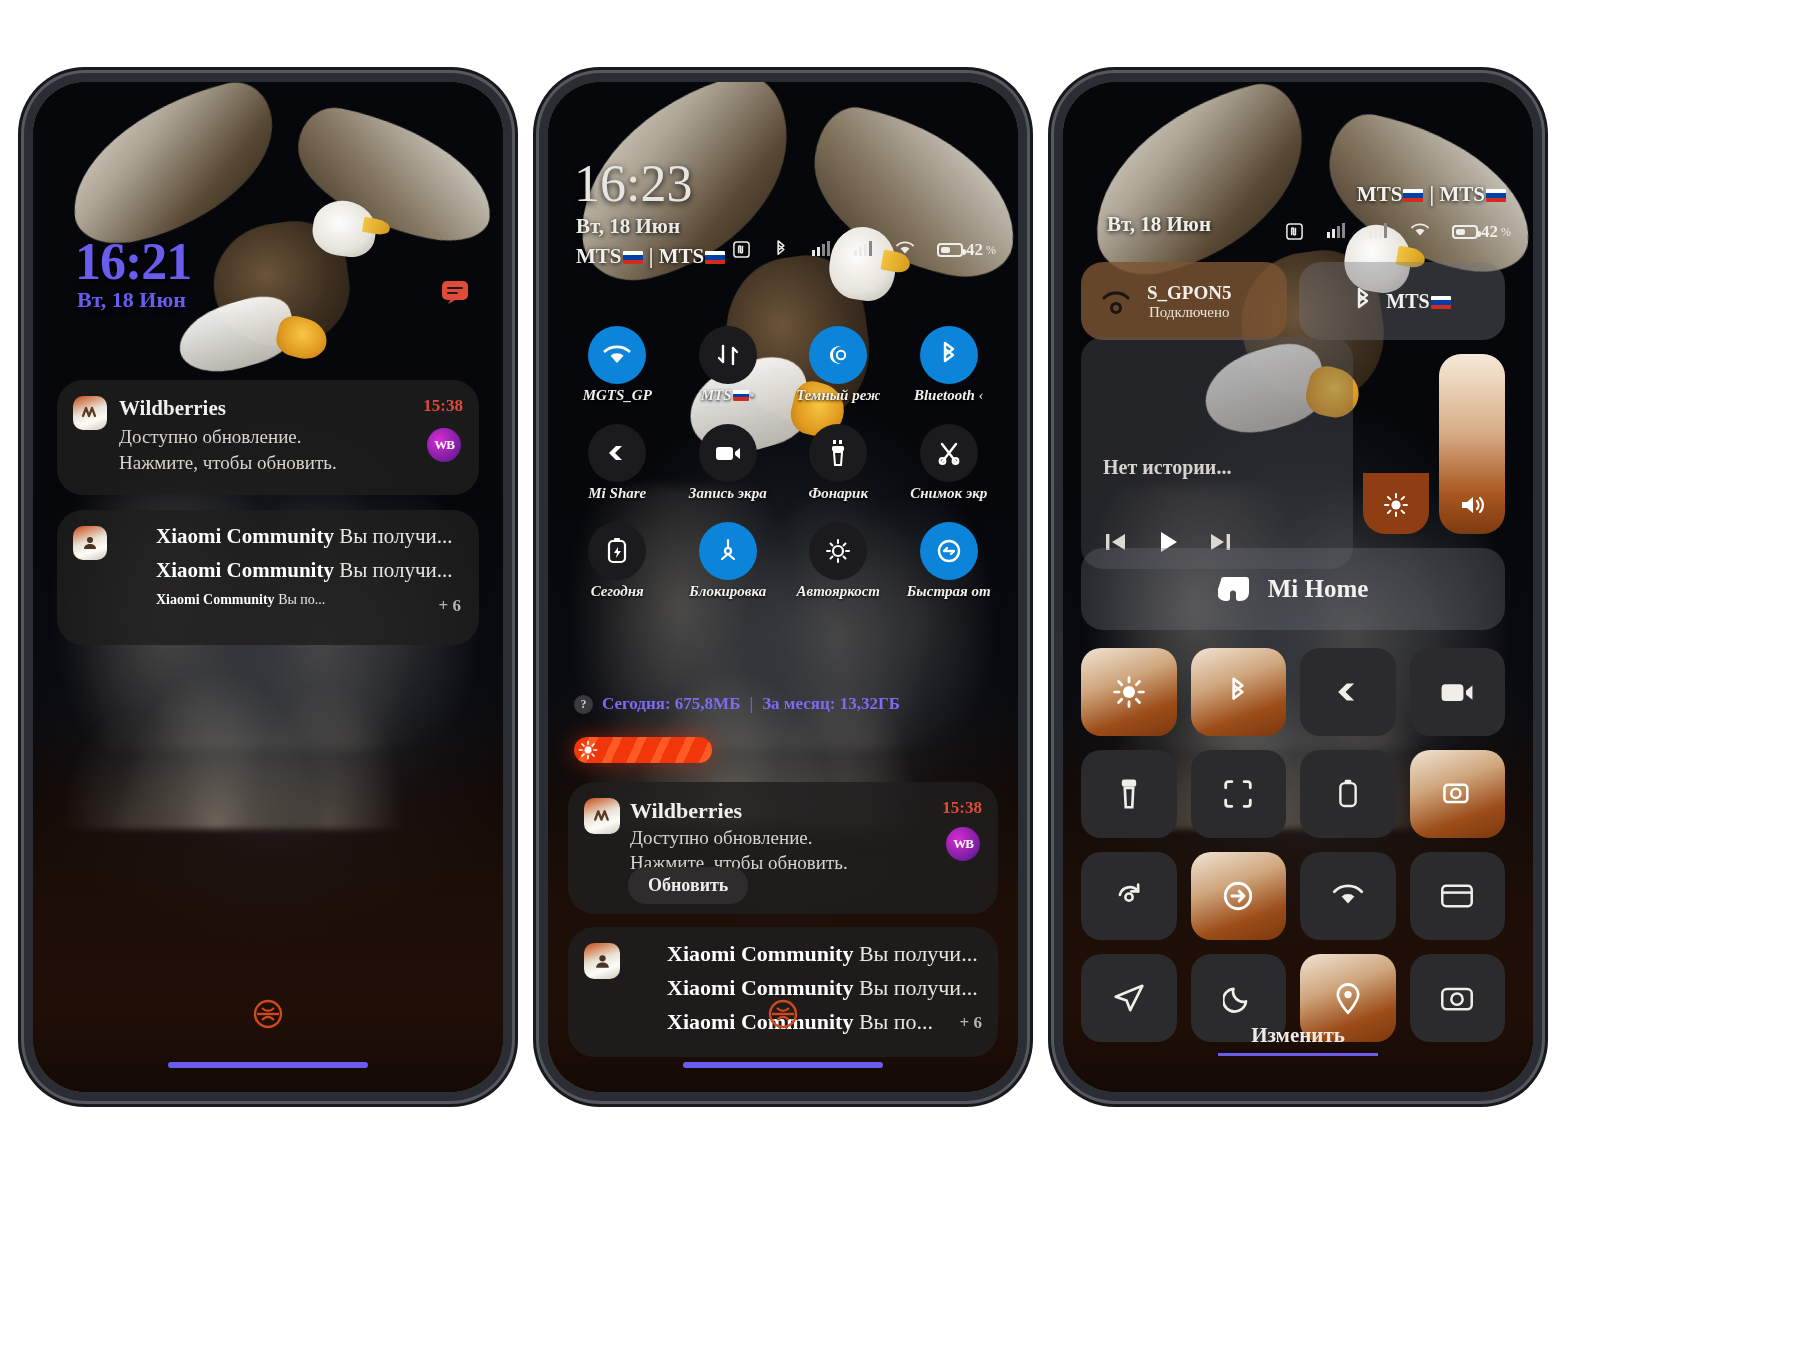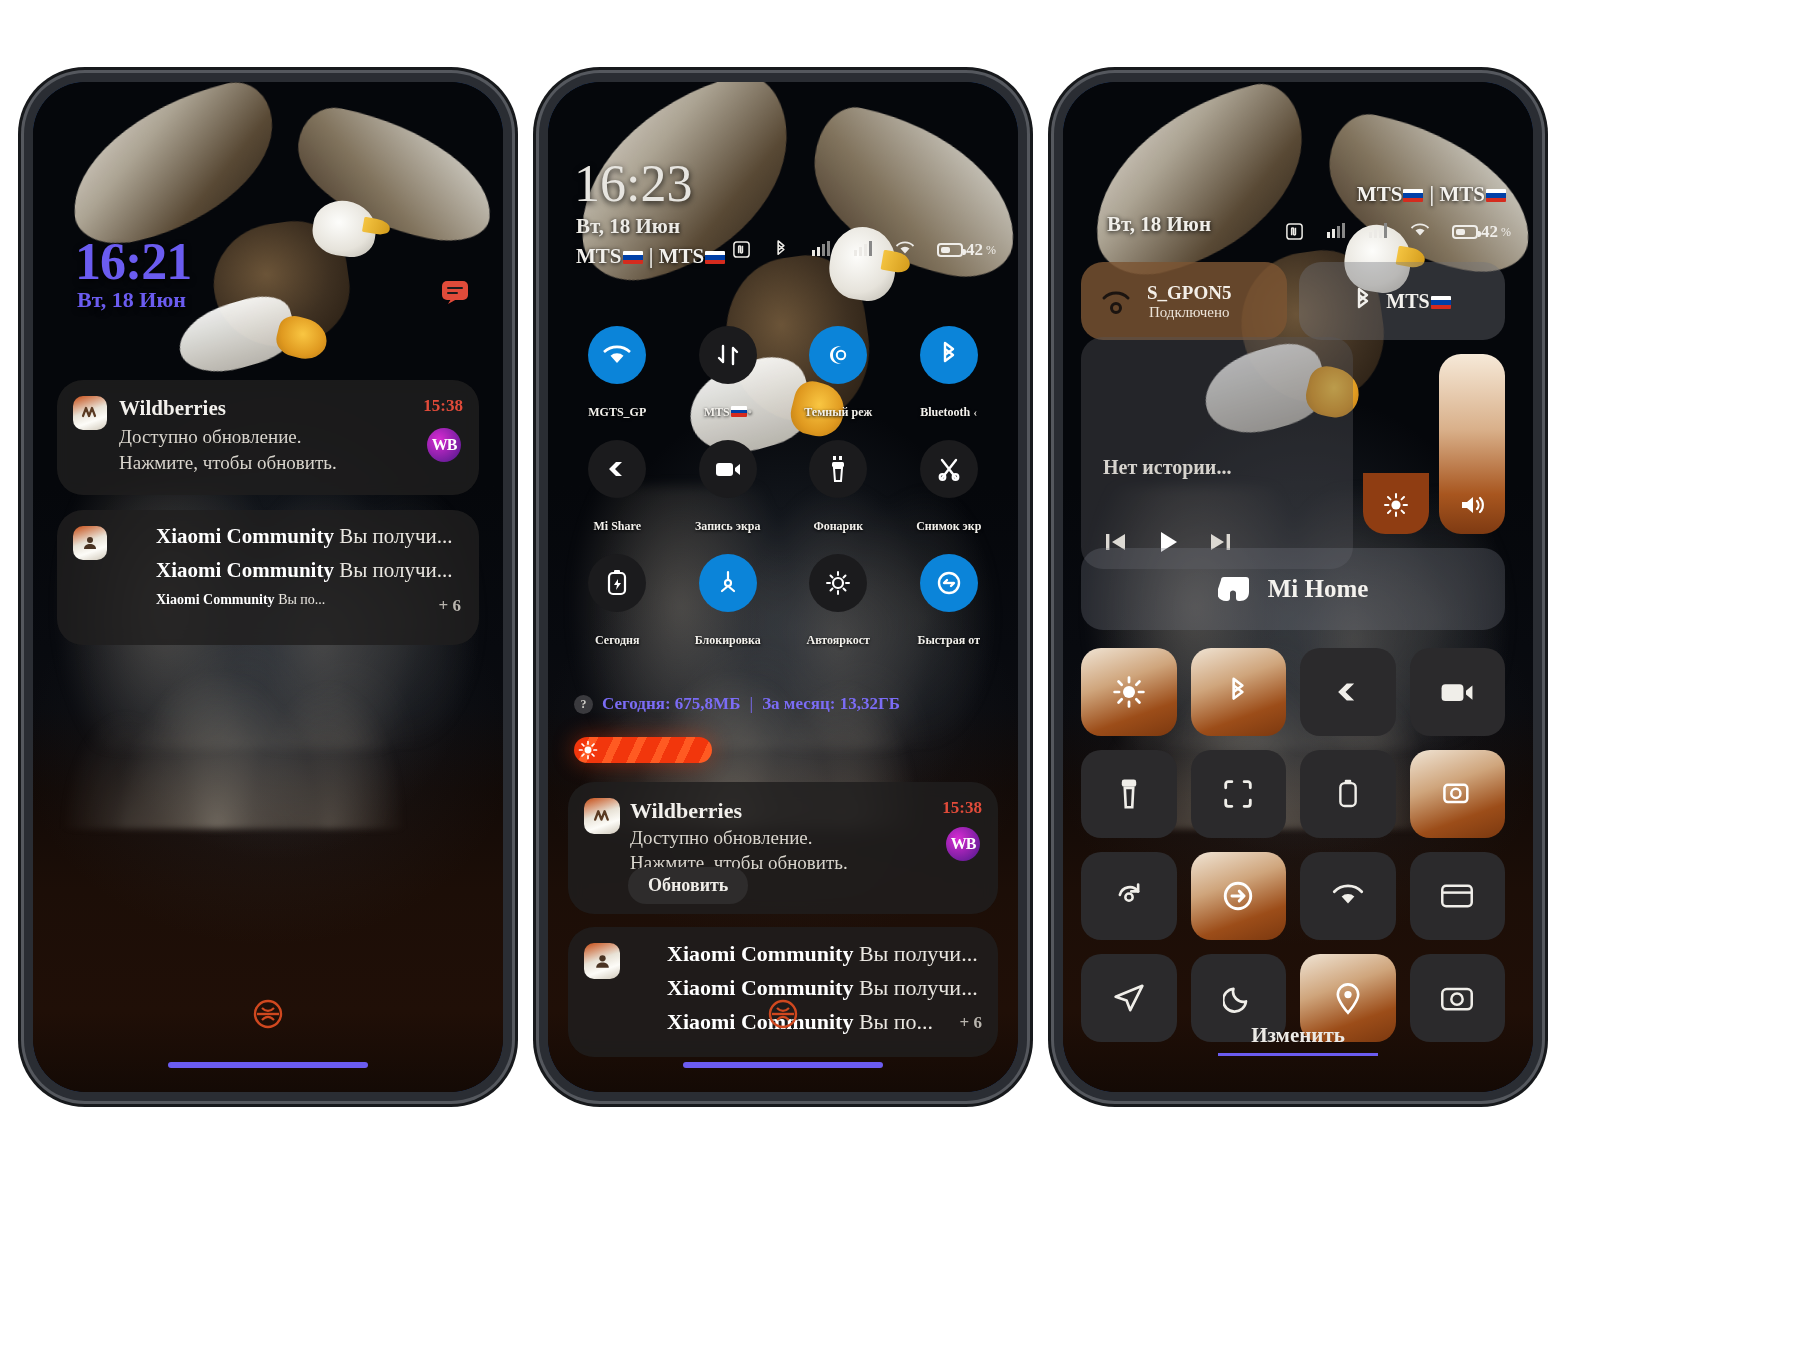--- a/index.html
+++ b/index.html
@@ -12,21 +12,21 @@
   .stage {
     position: relative;
     width: 1800px; height: 1350px;
     background: #ffffff;
   }
 
   
   .phone {
     position: absolute;
     border-radius: 52px;
-    background: #3b82f6;
+    background: #fde047;
     box-shadow: 0 0 0 9px #2a2d33, 0 0 0 12px #55585e, 0 0 0 15px #17191c;
     overflow: hidden;
   }
   .screen {
     position: absolute;
     inset: 0;
     border-radius: 44px;
     overflow: hidden;
     background: #000;
   }
@@ -146,21 +146,21 @@
     display:flex; align-items:center; justify-content:center;
   }
   .notif .app-icon svg { width:20px; height:20px; }
   .notif .title { position:absolute; left:62px; top:16px; color:#f2f0ec; font-weight:700; }
   .notif .time { position:absolute; right:16px; top:16px; color:#e14b3a; font-weight:700; }
   .notif .body { position:absolute; left:62px; color:#d9d5cd; }
   .wb-logo {
     position:absolute; width:34px; height:34px; border-radius:50%;
     background: radial-gradient(circle at 35% 35%,#d82bd2,#7b1fa2 65%,#4a148c);
     display:flex; align-items:center; justify-content:center;
-    color:#fff; font-size:16px; font-weight:700; letter-spacing:-1px;
+    color:#fff; font-size:13px; font-weight:700; letter-spacing:-1px;
   }
   .grp-line { color:#e9e6e0;margin-left:37px; }
   .grp-line b { color:#ffffff; font-weight:700; }
   .plus-badge { color:#b9b5ae; font-weight:700; }
 
   .nav-pill {
     position:absolute; height:6px; border-radius:3px; background:#6b5cf0;
   }
   .home-glyph {
     position:absolute; width:36px; height:36px;
@@ -178,21 +178,21 @@
   .batt-shell::after { content:""; position:absolute; right:-5px; top:4px; width:3px; height:6px; background:#f0eeea; border-radius:0 2px 2px 0;}
   .batt-fill { position:absolute; left:2px; top:2px; bottom:2px; width:42%; background:#f0eeea; border-radius:2px;}
 
   .qs-grid { position:absolute; left:0; right:0; display:grid; grid-template-columns:repeat(4,1fr); row-gap:20px; }
   .qs-tile { display:flex; flex-direction:column; align-items:center; }
   .qs-circle {
     width:58px; height:58px; border-radius:50%;
     background:#1b1b1d; display:flex; align-items:center; justify-content:center;
   }
   .qs-circle.on { background:#0b84d9; }
-  .qs-label { margin-top:21px; font-size:12px; color:#f3f1ec; font-weight:700; text-shadow:0 1px 3px #000; white-space:nowrap; }
+  .qs-label { margin-top:3px; font-size:15px; color:#f3f1ec; font-weight:700; text-shadow:0 1px 3px #000; white-space:nowrap;font-style:italic; }
   .qs-label .dot { color:#cfcdc8; }
 
   .usage {
     position:absolute; display:flex; align-items:center; gap:9px;
     color:#7b6cf5; font-size:17px; font-weight:700;
   }
   .usage .qmark {
     width:19px; height:19px; border-radius:50%;
     background:#3a3a3e; color:#cfcdc8; font-size:12px;
     display:flex; align-items:center; justify-content:center;

